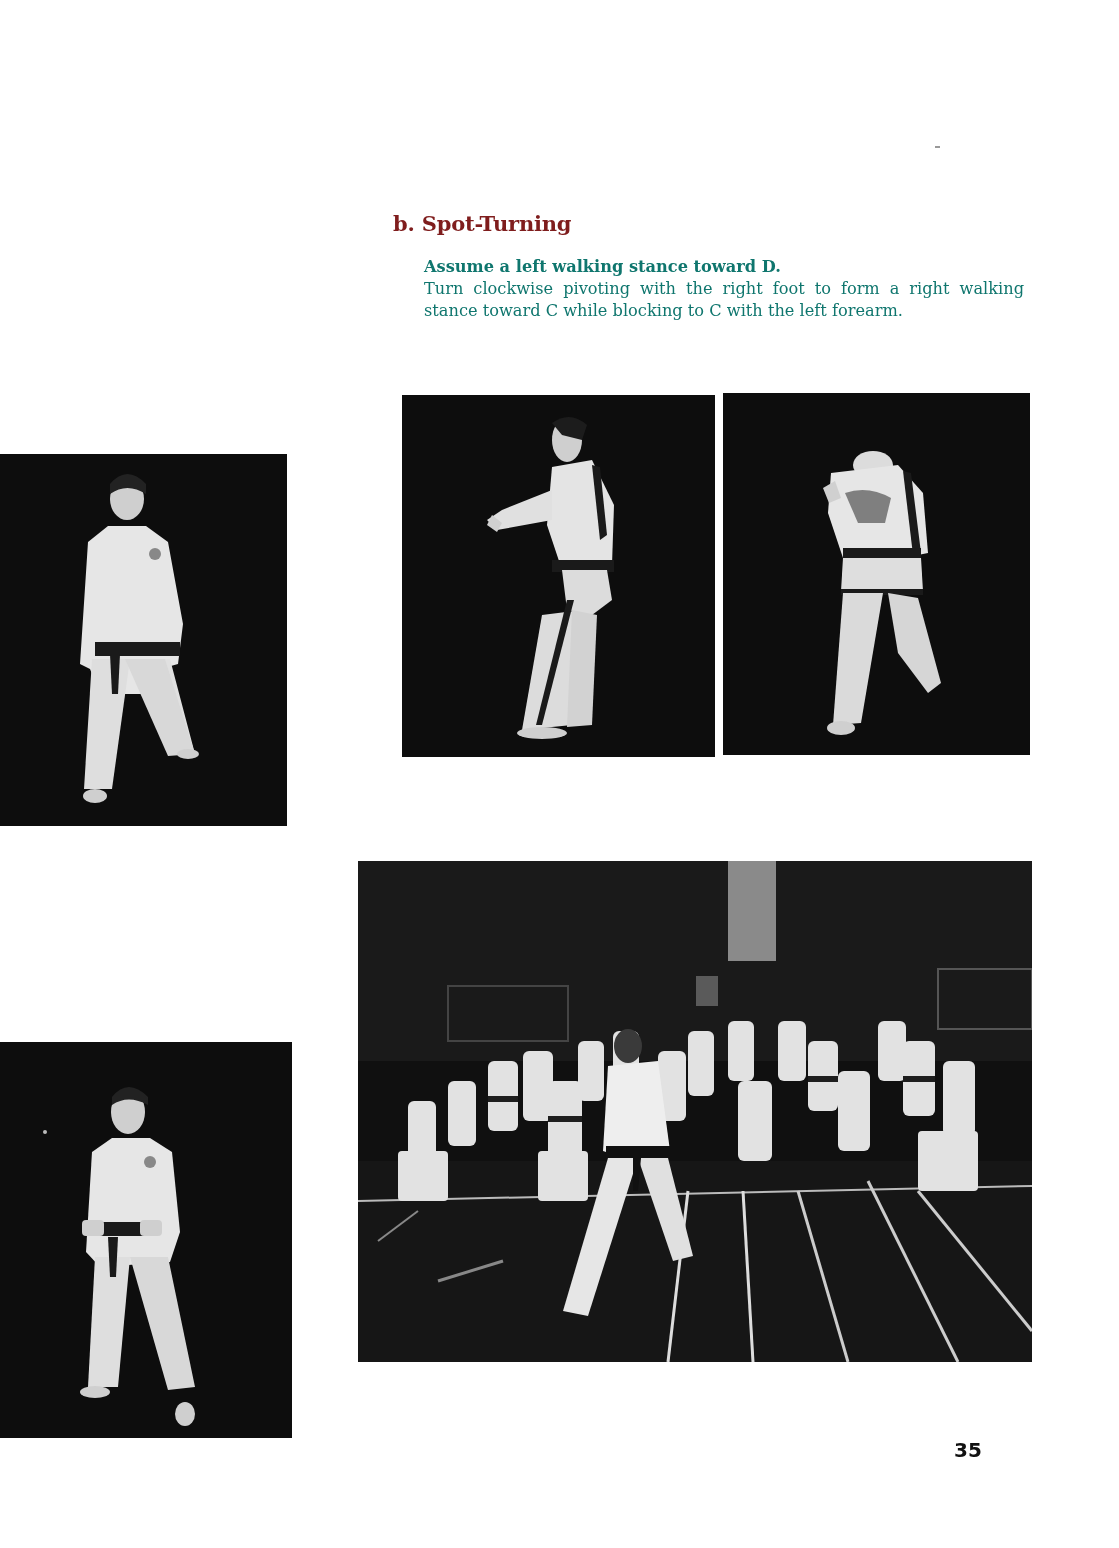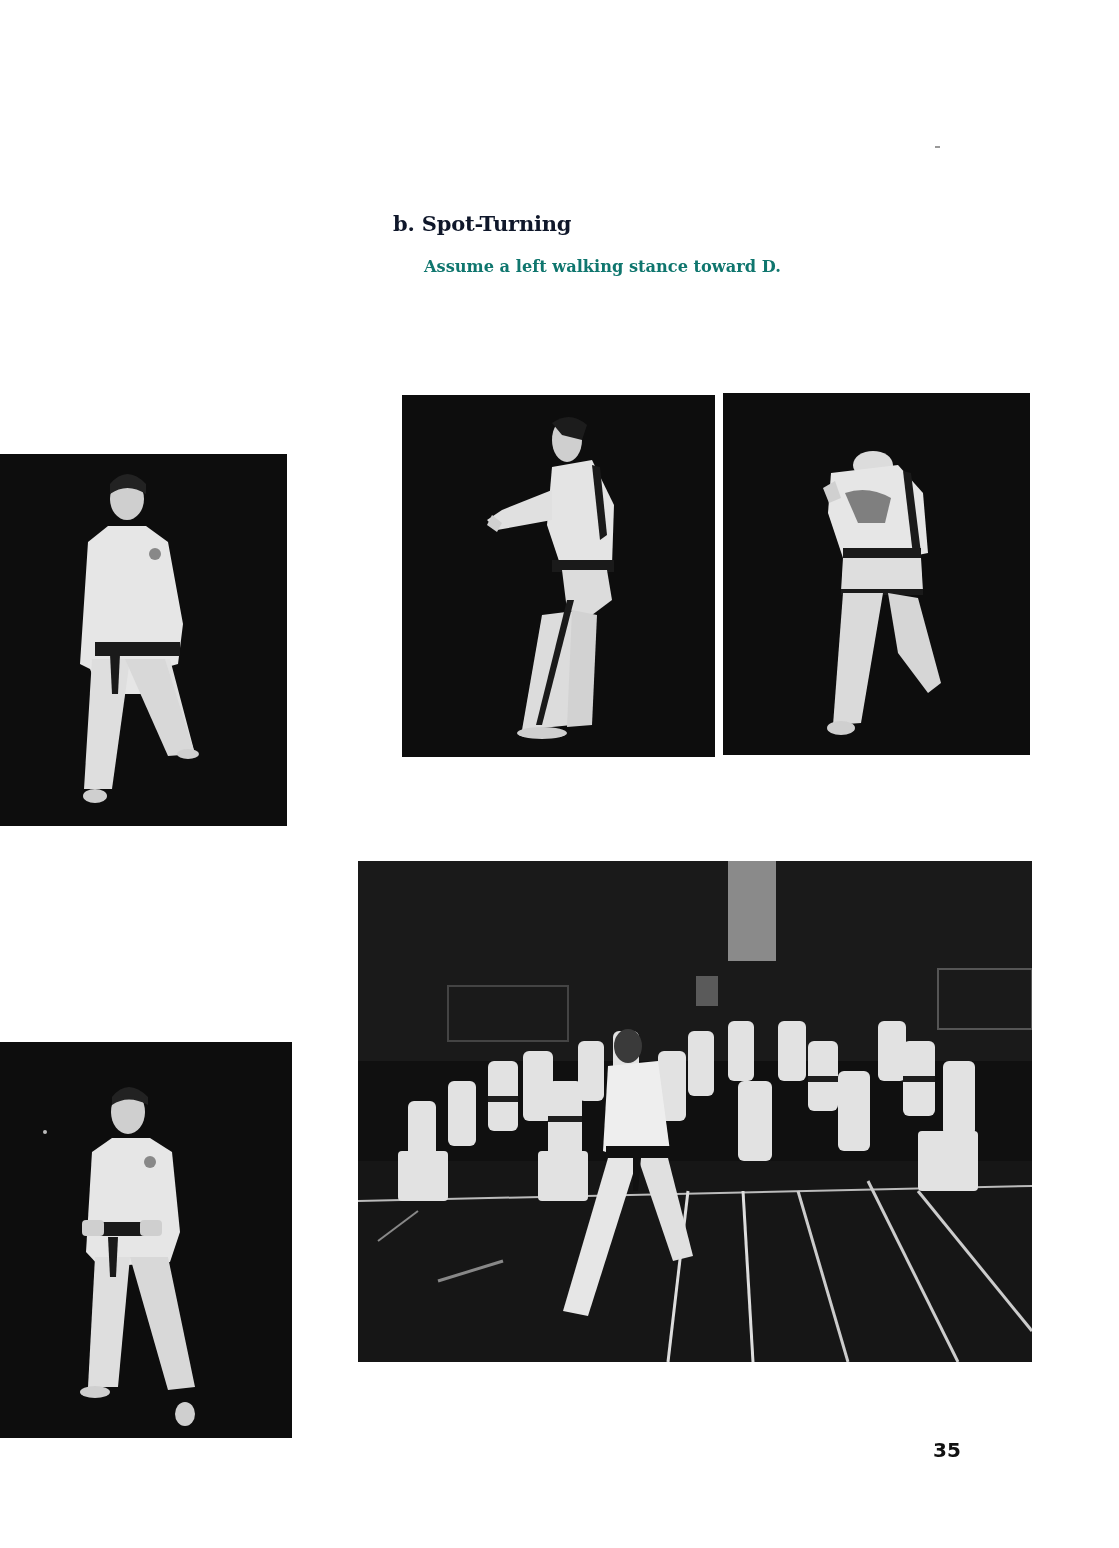--- a/index.html
+++ b/index.html
@@ -1,38 +1,39 @@
 <!DOCTYPE html>
 <html><head>
 <meta charset="utf-8">
 <style>
   html, body { margin: 0; padding: 0; background: #ffffff; }
   body { width: 1119px; height: 1548px; position: relative; overflow: hidden;
          font-family: "DejaVu Serif", "Liberation Serif", serif; color: #1a1a1a; }
   .heading { position: absolute; left: 393px; top: 211px; font-size: 21px; font-weight: bold;
-             letter-spacing: -0.2px; color: #0f172a; }
+             letter-spacing: -0.2px; color: #7f1d1d; }
   .body-text { position: absolute; left: 424px; top: 256px; width: 600px; font-size: 16.2px;
                line-height: 22px; color: #0f766e; }
   .body-text .lead { font-weight: bold; display: block; }
   .body-text .para { display: block; text-align: justify; }
   .photo { position: absolute; background: #0c0c0c; overflow: hidden; }
   .photo svg { width: 100%; height: 100%; display: block; }
-  .page-num { position: absolute; left: 933px; top: 1438px; font-family: "DejaVu Sans", "Liberation Sans", sans-serif;
+  .page-num { position: absolute; left: 954px; top: 1438px; font-family: "DejaVu Sans", "Liberation Sans", sans-serif;
               font-weight: bold; font-size: 20px; color: #111; }
   .stray { position: absolute; left: 935px; top: 146px; width: 5px; height: 2px; background: #999; }
 </style>
 </head>
 <body>
 
 <div class="stray"></div>
 
 <div class="heading">b. Spot-Turning</div>
 
 <div class="body-text">
   <span class="lead">Assume a left walking stance toward D.</span>
+  <span class="para">Turn clockwise pivoting with the right foot to form a right walking stance toward C while blocking to C with the left forearm.</span>
 </div>
 
 <div class="photo" style="left:0px; top:454px; width:287px; height:372px;">
   <svg viewBox="0 0 287 372">
     <rect width="287" height="372" fill="#0d0d0d"></rect>
     <ellipse cx="127" cy="45" rx="17" ry="21" fill="#cfcfcf"></ellipse>
     <path d="M110 30 Q127 10 146 30 L146 40 Q127 28 110 40Z" fill="#222"></path>
     <path d="M88 88 L108 72 L146 72 L168 88 L183 170 L178 210 L160 215 L150 240 L100 240 L90 215 L80 210 Z" fill="#e6e6e6"></path>
     <rect x="95" y="188" width="85" height="14" fill="#1a1a1a"></rect>
     <path d="M92 210 L160 210 L185 300 L195 300 L170 205 Z" fill="#e0e0e0"></path>

